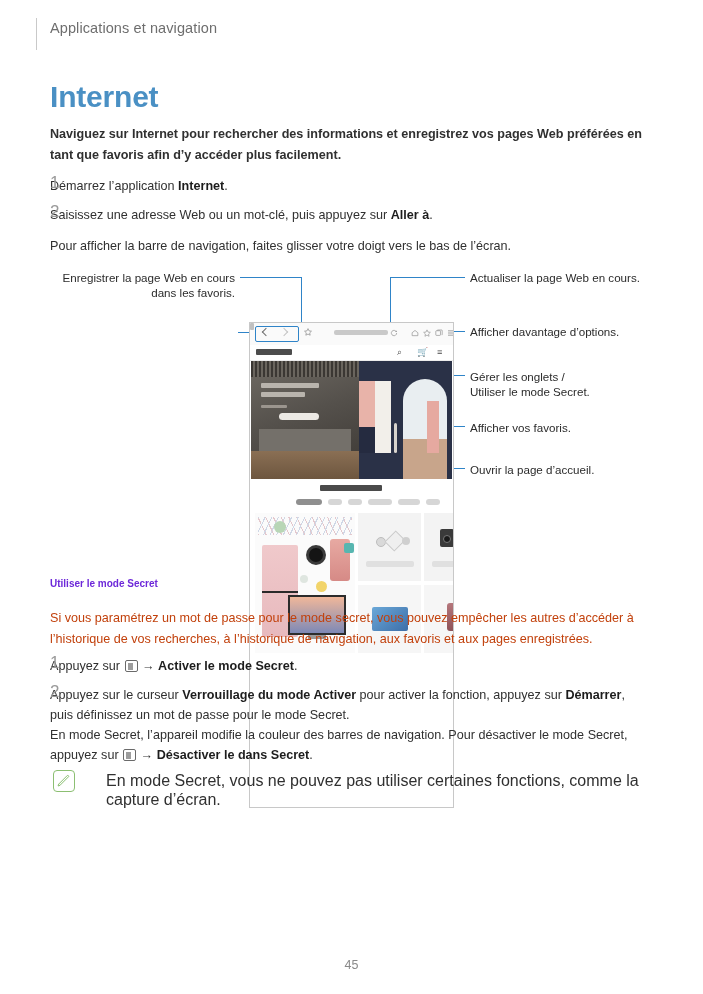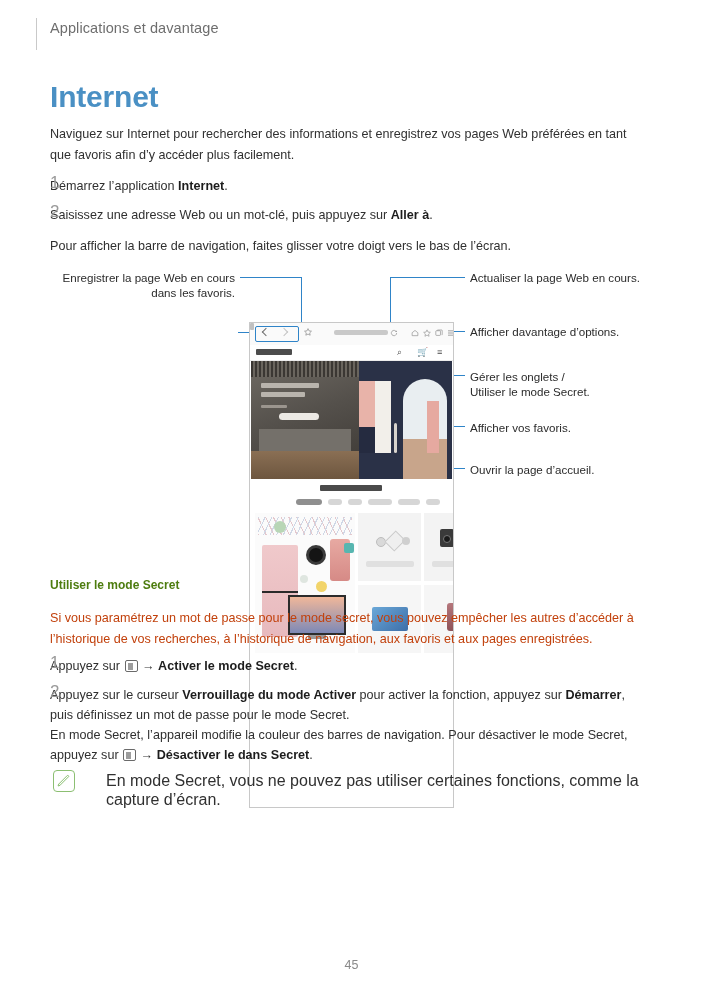--- a/index.html
+++ b/index.html
@@ -10,21 +10,21 @@
   }
   
   #header{position:absolute;left:0;top:18px;width:703px;height:30px;}
   #header-rule{position:absolute;left:36px;top:0px;width:1px;height:32px;background:#c9c9c9;}
   #header-title{position:absolute;left:50px;top:2px;font-size:14.5px;color:#6e6e6e;letter-spacing:.1px;}
 
   
   #page-title{position:absolute;left:50px;top:80px;font-size:30px;font-weight:bold;color:#4a90c4;letter-spacing:-.2px;}
 
   
-  #intro{position:absolute;left:50px;top:124px;width:592px;font-size:12.6px;line-height:21px;color:#303030;}
+  #intro{position:absolute;left:50px;top:124px;width:592px;font-size:12.6px;line-height:21px;color:#303030;font-weight:bold;}
 
   
   .step{position:absolute;left:50px;width:600px;font-size:12.6px;line-height:20px;color:#303030;}
   .step .num{position:absolute;left:0;top:-3px;font-size:17px;color:#9a9a9a;font-weight:normal;}
   .step .txt{display:block;}
   #step1{top:176px;}
   #step2{top:205px;}
   #note-nav{position:absolute;left:50px;top:236px;width:600px;font-size:12.6px;line-height:20px;color:#303030;}
 
   b{font-weight:bold;color:#1d1d1d;}
@@ -124,21 +124,21 @@
   #vac5{position:absolute;left:197px;top:280px;width:14px;height:28px;background:linear-gradient(180deg,#b5777c,#8e5258);border-radius:3px;}
 
   
   .hl{position:absolute;background:#2f84c8;height:1px;}
   .vl{position:absolute;background:#2f84c8;width:1px;}
 
   .lbl{position:absolute;font-size:11.6px;line-height:15px;color:#2b2b2b;}
   .lbl-r{text-align:right;}
 
   
-  #sec-title{position:absolute;left:50px;top:578px;font-size:12px;font-weight:bold;color:#4d7c0f;}
+  #sec-title{position:absolute;left:50px;top:578px;font-size:10px;font-weight:bold;color:#6d28d9;}
   #sec-body{position:absolute;left:50px;top:608px;width:596px;font-size:12.6px;line-height:21px;color:#c2410c;}
   #s2step1{position:absolute;left:50px;top:656px;width:600px;font-size:12.6px;line-height:20px;}
   #s2step2{position:absolute;left:50px;top:685px;width:600px;font-size:12.6px;line-height:20px;}
 
   .tabs-ic{display:inline-block;width:13px;height:12px;border:1.3px solid #6a6a6a;border-radius:2px;
            position:relative;vertical-align:-2px;margin:0 1px;box-sizing:border-box;background:#fff;}
   .tabs-ic::after{content:"";position:absolute;left:2px;top:1.5px;width:5px;height:7px;background:#9d9d9d;}
 
   
   #note{position:absolute;left:50px;top:768px;width:600px;}
@@ -147,21 +147,21 @@
   #note-txt{position:absolute;left:56px;top:3px;width:545px;font-size:16px;line-height:19px;color:#303030;}
 
   
   #pagenum{position:absolute;left:0;top:958px;width:703px;text-align:center;font-size:12.5px;color:#8a8a8a;}
 </style>
 </head>
 <body>
 
 <div id="header">
   <div id="header-rule"></div>
-  <div id="header-title">Applications et davantage</div>
+  <div id="header-title">Applications et navigation</div>
 </div>
 
 <div id="page-title">Internet</div>
 
 <div id="intro">Naviguez sur Internet pour rechercher des informations et enregistrez vos pages Web préférées en tant que favoris afin d’y accéder plus facilement.</div>
 
 <div class="step" id="step1">
   <span class="num">1</span>
   <span class="txt">Démarrez l’application <b>Internet</b>.</span>
 </div>

